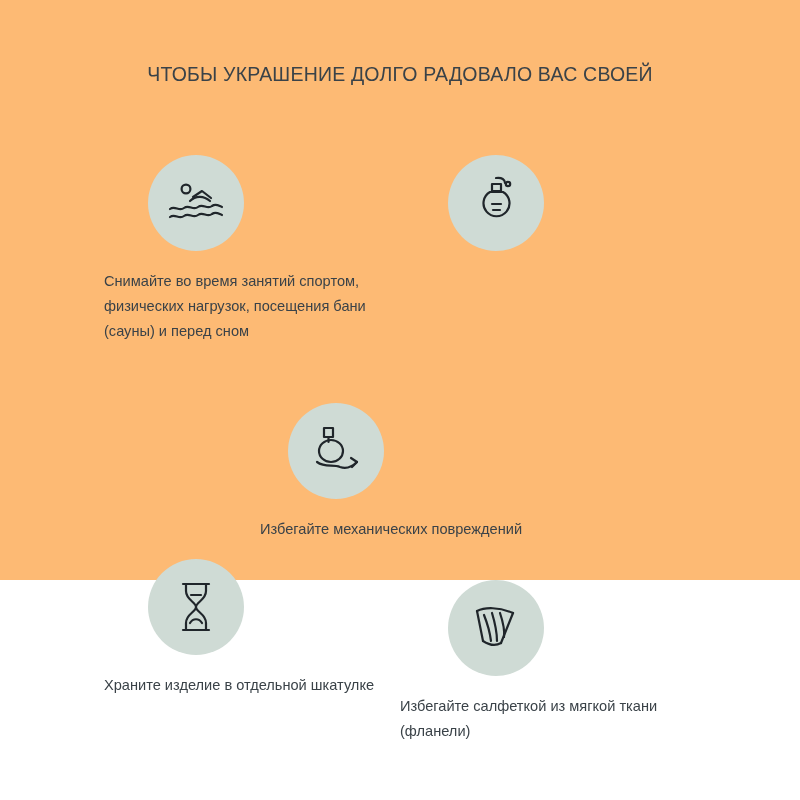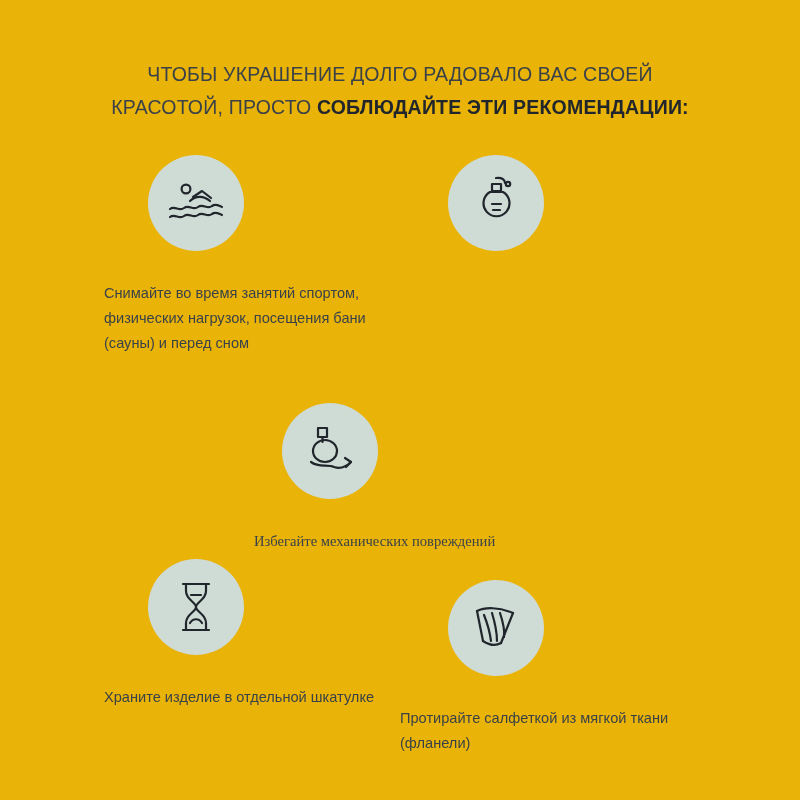--- a/index.html
+++ b/index.html
@@ -11,22 +11,22 @@
     height: 800px;
     background: #ffffff;
     font-family: "Liberation Sans", sans-serif;
     color: #2b3237;
     overflow: hidden;
   }
 
   .page {
     position: relative;
     width: 800px;
-    height: 800px;
-    background: #eab308;
+    height: 580px;
+    background: #fdba74;
     box-sizing: border-box;
   }
 
   
   .heading {
     position: absolute;
     top: 58px;
     left: 70px;
     width: 660px;
     text-align: center;
@@ -64,51 +64,50 @@
     background: #cfdbd5;
     display: flex;
     align-items: center;
     justify-content: center;
     margin: 0 auto;
   }
   .tip.left .circle { margin: 0 0 0 48px; }
   .tip.right .circle { margin: 0 0 0 48px; }
 
   .tip .caption {
-    margin-top: 30px;
+    margin-top: 18px;
     font-size: 14.6px;
     line-height: 25px;
     color: #3a4248;
     text-align: left;
   }
 
   
   #tip-sport  { left: 100px;  top: 0px;   width: 290px; }
   #tip-chem   { left: 400px;  top: 0px;   width: 290px; }
-  #tip-mech   { left: 232px;  top: 248px; width: 300px; font-family: Liberation Serif, serif; }
+  #tip-mech   { left: 238px;  top: 248px; width: 300px; }
   #tip-store  { left: 100px;  top: 404px; width: 290px; }
   #tip-wipe   { left: 400px;  top: 425px; width: 290px; }
 
   #tip-sport .caption,
   #tip-store .caption { padding-left: 4px; }
   #tip-chem .caption,
   #tip-wipe .caption  { padding-left: 0px; }
   #tip-mech .circle   { margin: 0 0 0 50px; }
   #tip-mech .caption  { padding-left: 22px; }
 
   svg { display: block; }
 </style>
 </head>
 <body>
 
 <div class="page">
 
   <div class="heading">
     <span class="line">ЧТОБЫ УКРАШЕНИЕ ДОЛГО РАДОВАЛО ВАС СВОЕЙ</span>
-    <span class="line"><span>КРАСОТОЙ, ПРОСТО </span><span class="bold">СОБЛЮДАЙТЕ ЭТИ РЕКОМЕНДАЦИИ:</span></span>
   </div>
 
   <div class="tips">
 
     <div class="tip left" id="tip-sport">
       <div class="circle">
         <span>
           <svg width="60" height="52" viewBox="0 0 60 52" fill="none" stroke="#20262b" stroke-width="2.2" stroke-linecap="round" stroke-linejoin="round">
             <circle cx="20" cy="12" r="4.4"></circle>
             <path d="M27 20 L36 14 L45 21"></path>
@@ -174,17 +173,17 @@
             <path d="M8 10 C16 6 30 6 44 12"></path>
             <path d="M8 10 C10 20 12 30 14 40"></path>
             <path d="M44 12 C40 22 36 32 32 42"></path>
             <path d="M14 40 C20 44 27 45 32 42"></path>
             <path d="M15 14 C19 24 21 32 22 40"></path>
             <path d="M23 12 C26 22 28 30 28 40"></path>
             <path d="M31 12 C34 21 36 28 35 36"></path>
           </svg>
         </span>
       </div>
-      <div class="caption">Протирайте салфеткой из мягкой ткани (фланели)</div>
+      <div class="caption">Избегайте салфеткой из мягкой ткани (фланели)</div>
     </div>
 
   </div>
 </div>
 
 </body></html>

